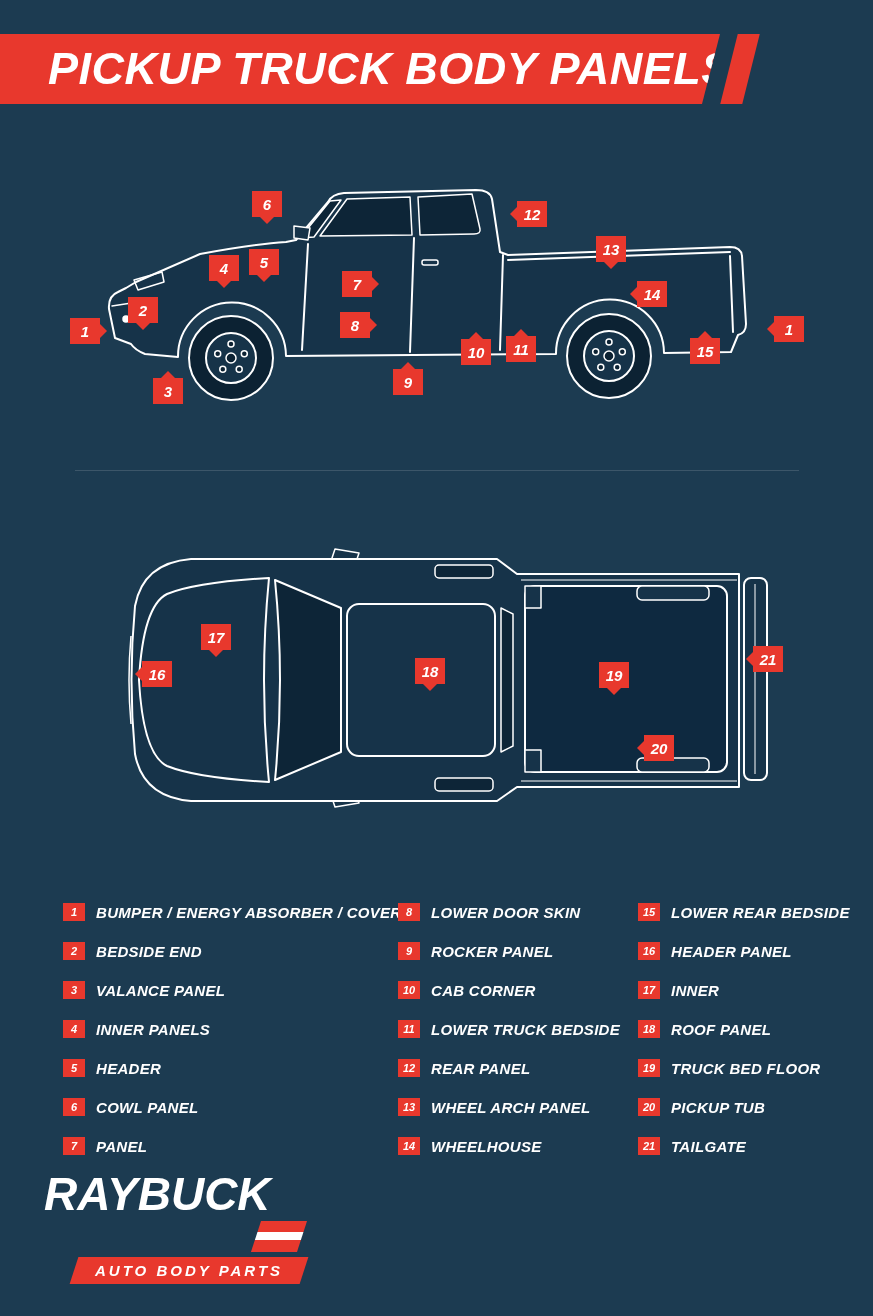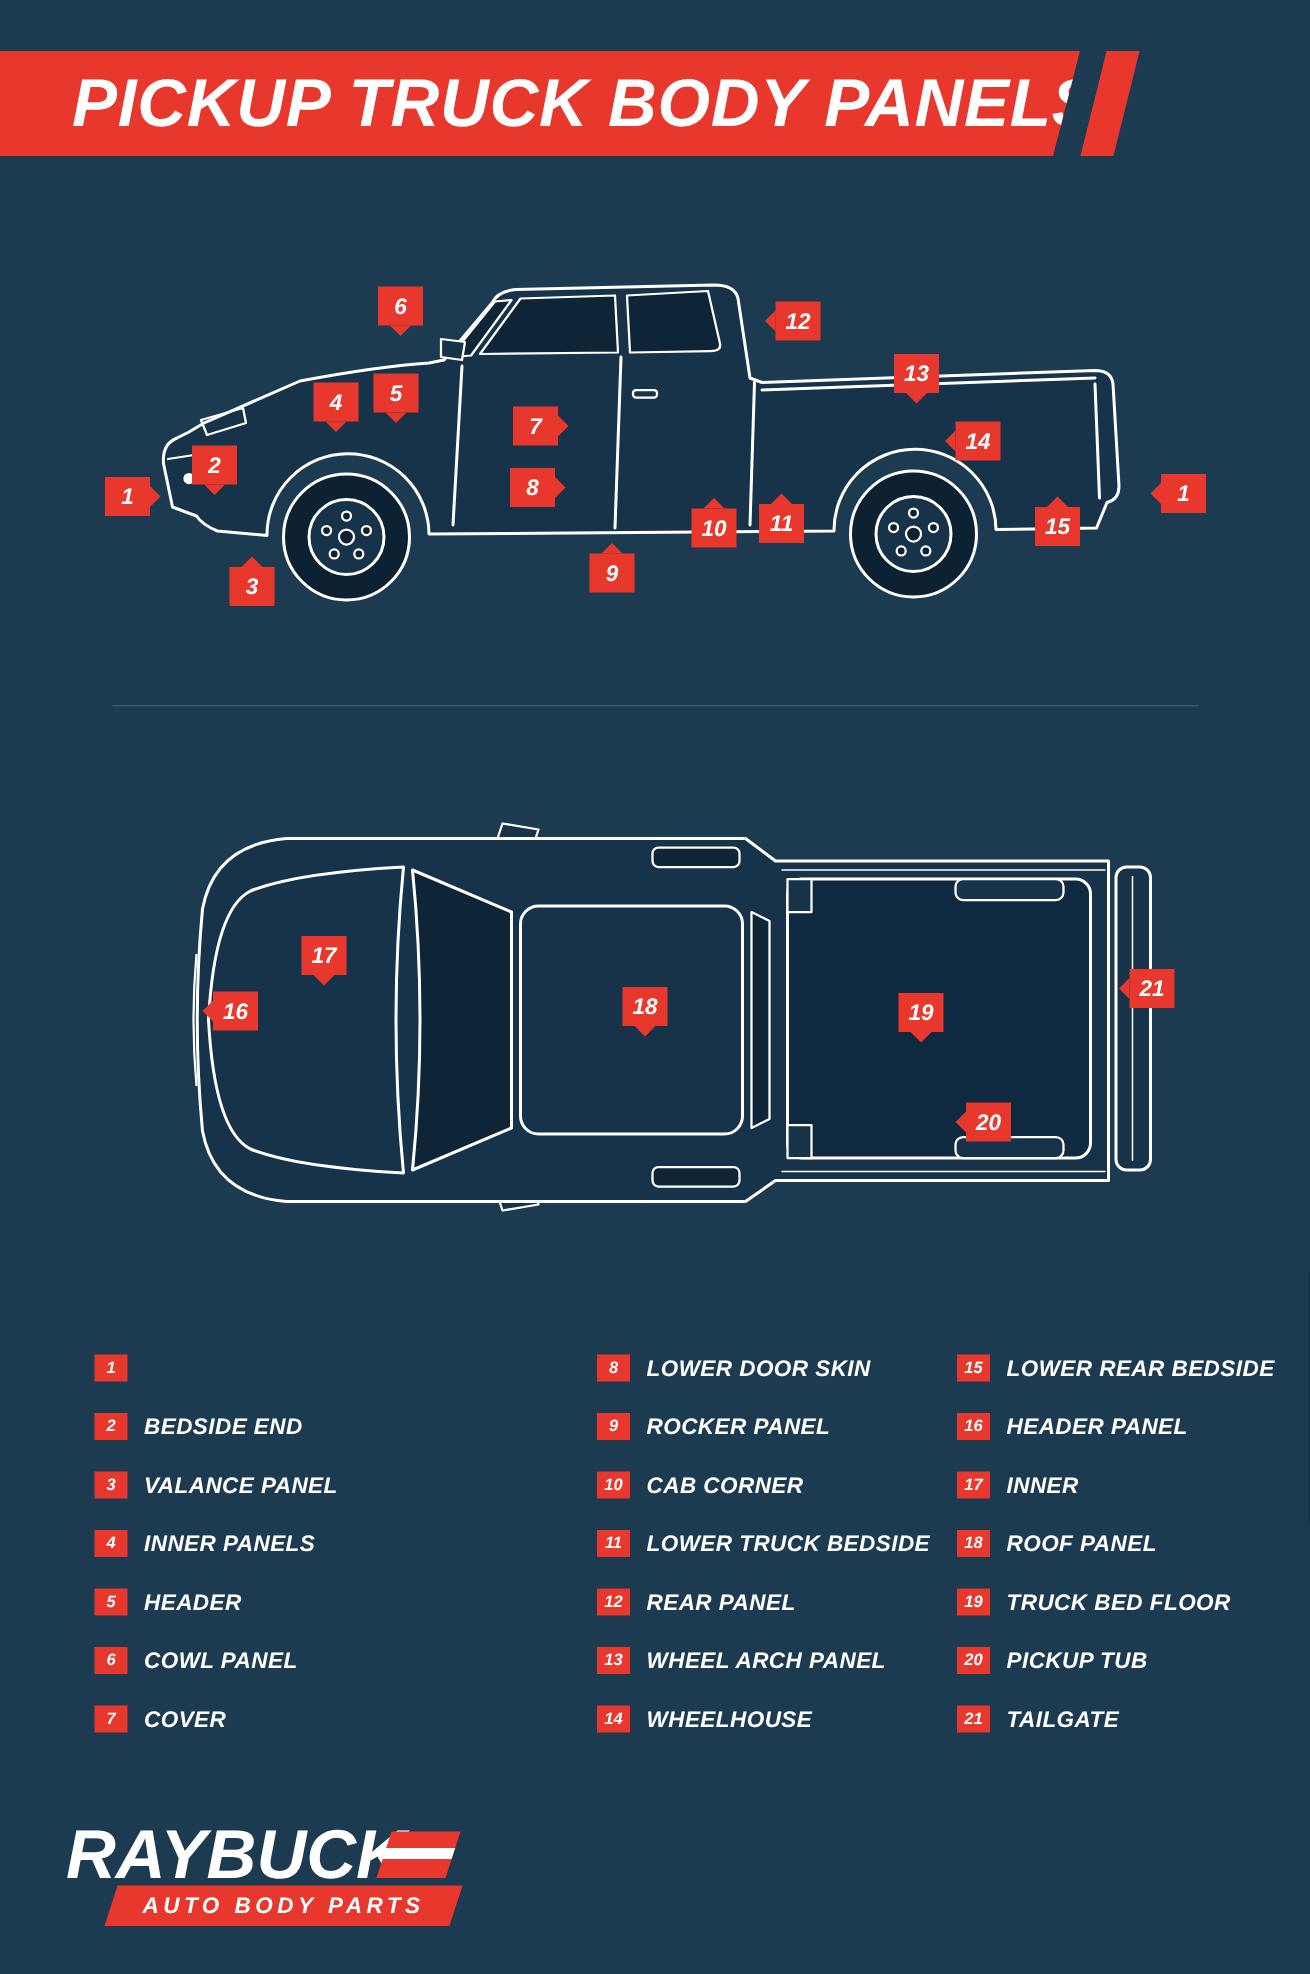--- a/index.html
+++ b/index.html
@@ -48,21 +48,21 @@
   .legend-col-2{left:398px;}
   .legend-col-3{left:638px;}
   .legend-row{display:flex;align-items:center;height:18px;margin-bottom:21px;}
   .badge{flex:0 0 auto;min-width:22px;height:18px;background:var(--red);color:#ffffff;
          font-style:italic;font-weight:700;font-size:11px;display:flex;align-items:center;
          justify-content:center;padding:0 3px;}
   .lbl{margin-left:11px;color:#ffffff;font-style:italic;font-weight:700;font-size:15px;
        letter-spacing:.3px;white-space:nowrap;}
 
   
-  .logo-brand{position:absolute;left:44px;top:1213px;font-style:italic;font-weight:900;
+  .logo-brand{position:absolute;left:44px;top:1171px;font-style:italic;font-weight:900;
               font-size:46px;color:#ffffff;line-height:1;}
   .logo-flag{position:absolute;left:256px;top:1221px;width:46px;height:31px;
              transform:skewX(-18deg);
              background:linear-gradient(180deg,var(--red) 0 36%,#ffffff 36% 60%,var(--red) 60% 100%);}
   .logo-banner{position:absolute;left:74px;top:1257px;width:230px;height:27px;
                background:var(--red);transform:skewX(-18deg);
                display:flex;align-items:center;justify-content:center;}
   .logo-banner span{transform:skewX(18deg);font-style:italic;font-weight:900;font-size:15px;
                     color:#ffffff;letter-spacing:3px;white-space:nowrap;}
 </style>
@@ -210,20 +210,21 @@
       <span>21</span>
     </div>
   <div class="marker dir-left" style="left:644px;top:735px">
       <span>20</span>
     </div>
 
   <section>
     <div class="legend-col legend-col-1">
       <div class="legend-row">
           <span class="badge">1</span>
+          <span class="lbl">BUMPER / ENERGY ABSORBER / COVER</span>
         </div>
       <div class="legend-row">
           <span class="badge">2</span>
           <span class="lbl">BEDSIDE END</span>
         </div>
       <div class="legend-row">
           <span class="badge">3</span>
           <span class="lbl">VALANCE PANEL</span>
         </div>
       <div class="legend-row">
@@ -233,21 +234,21 @@
       <div class="legend-row">
           <span class="badge">5</span>
           <span class="lbl">HEADER</span>
         </div>
       <div class="legend-row">
           <span class="badge">6</span>
           <span class="lbl">COWL PANEL</span>
         </div>
       <div class="legend-row">
           <span class="badge">7</span>
-          <span class="lbl">COVER</span>
+          <span class="lbl">PANEL</span>
         </div>
     </div>
     <div class="legend-col legend-col-2">
       <div class="legend-row">
           <span class="badge">8</span>
           <span class="lbl">LOWER DOOR SKIN</span>
         </div>
       <div class="legend-row">
           <span class="badge">9</span>
           <span class="lbl">ROCKER PANEL</span>

